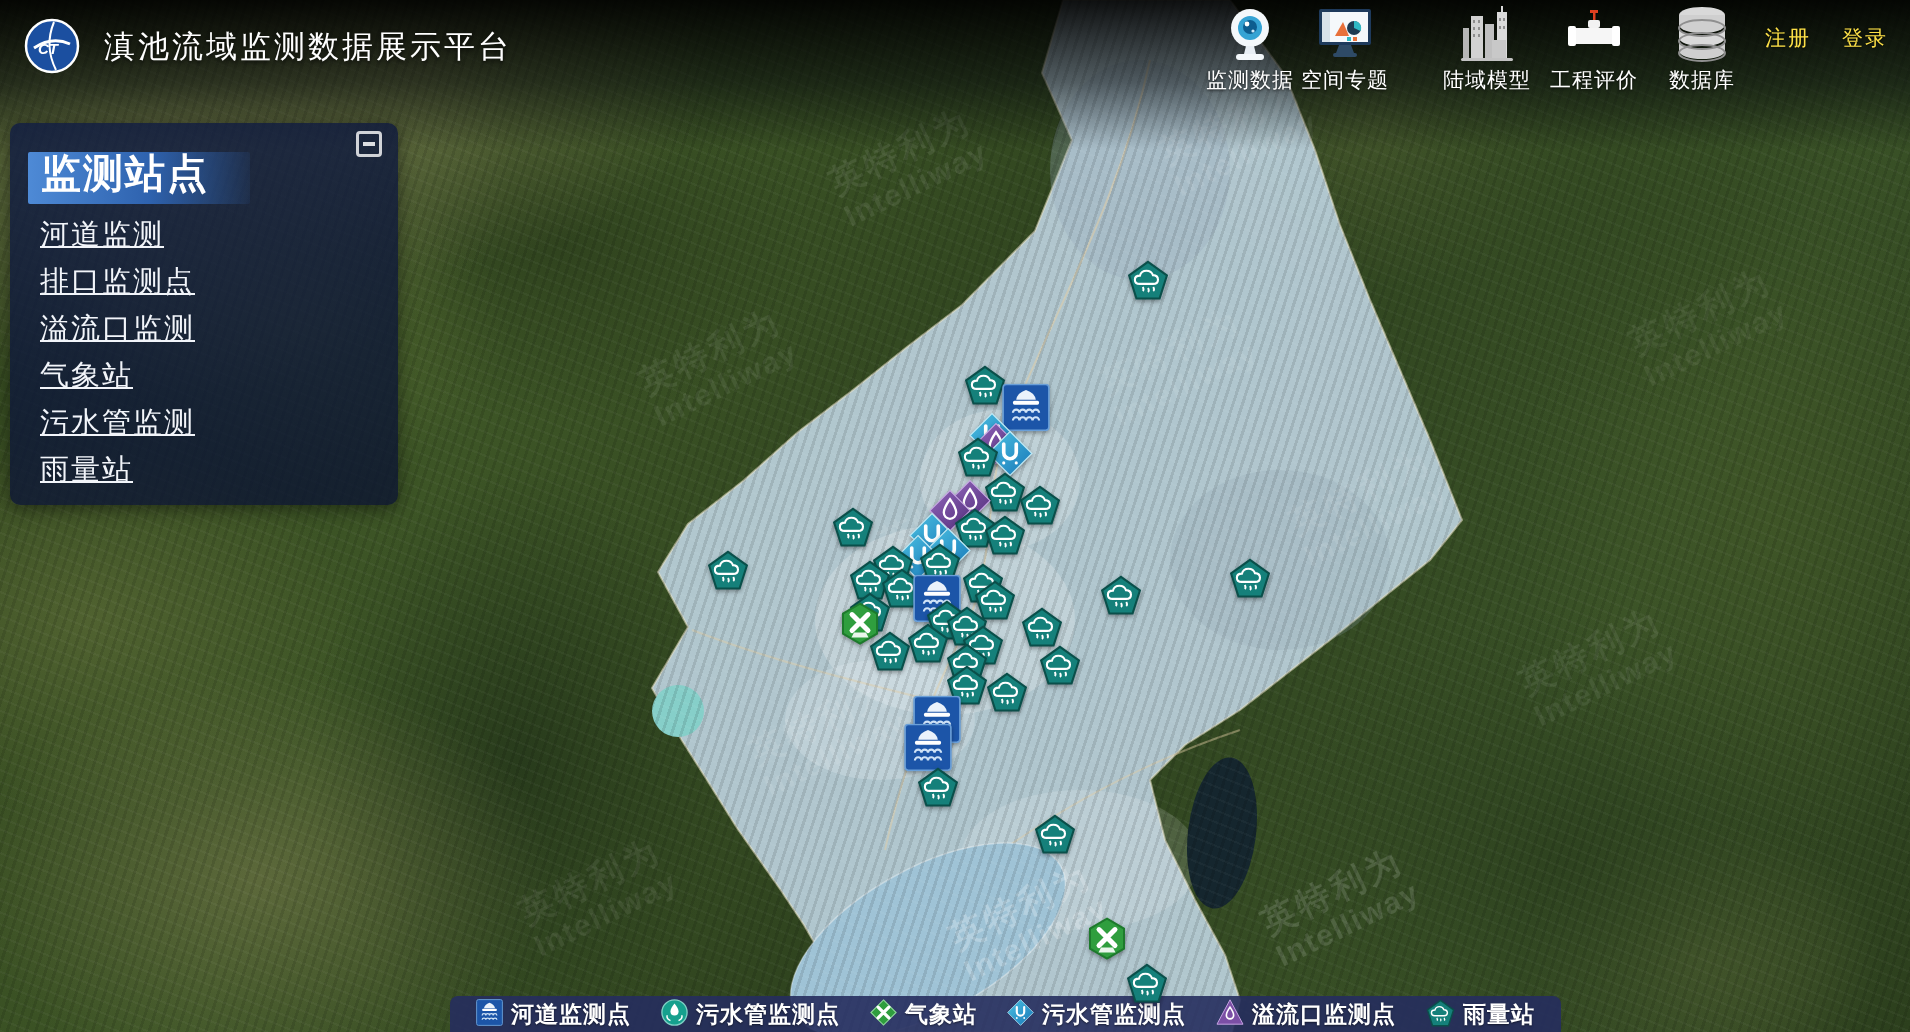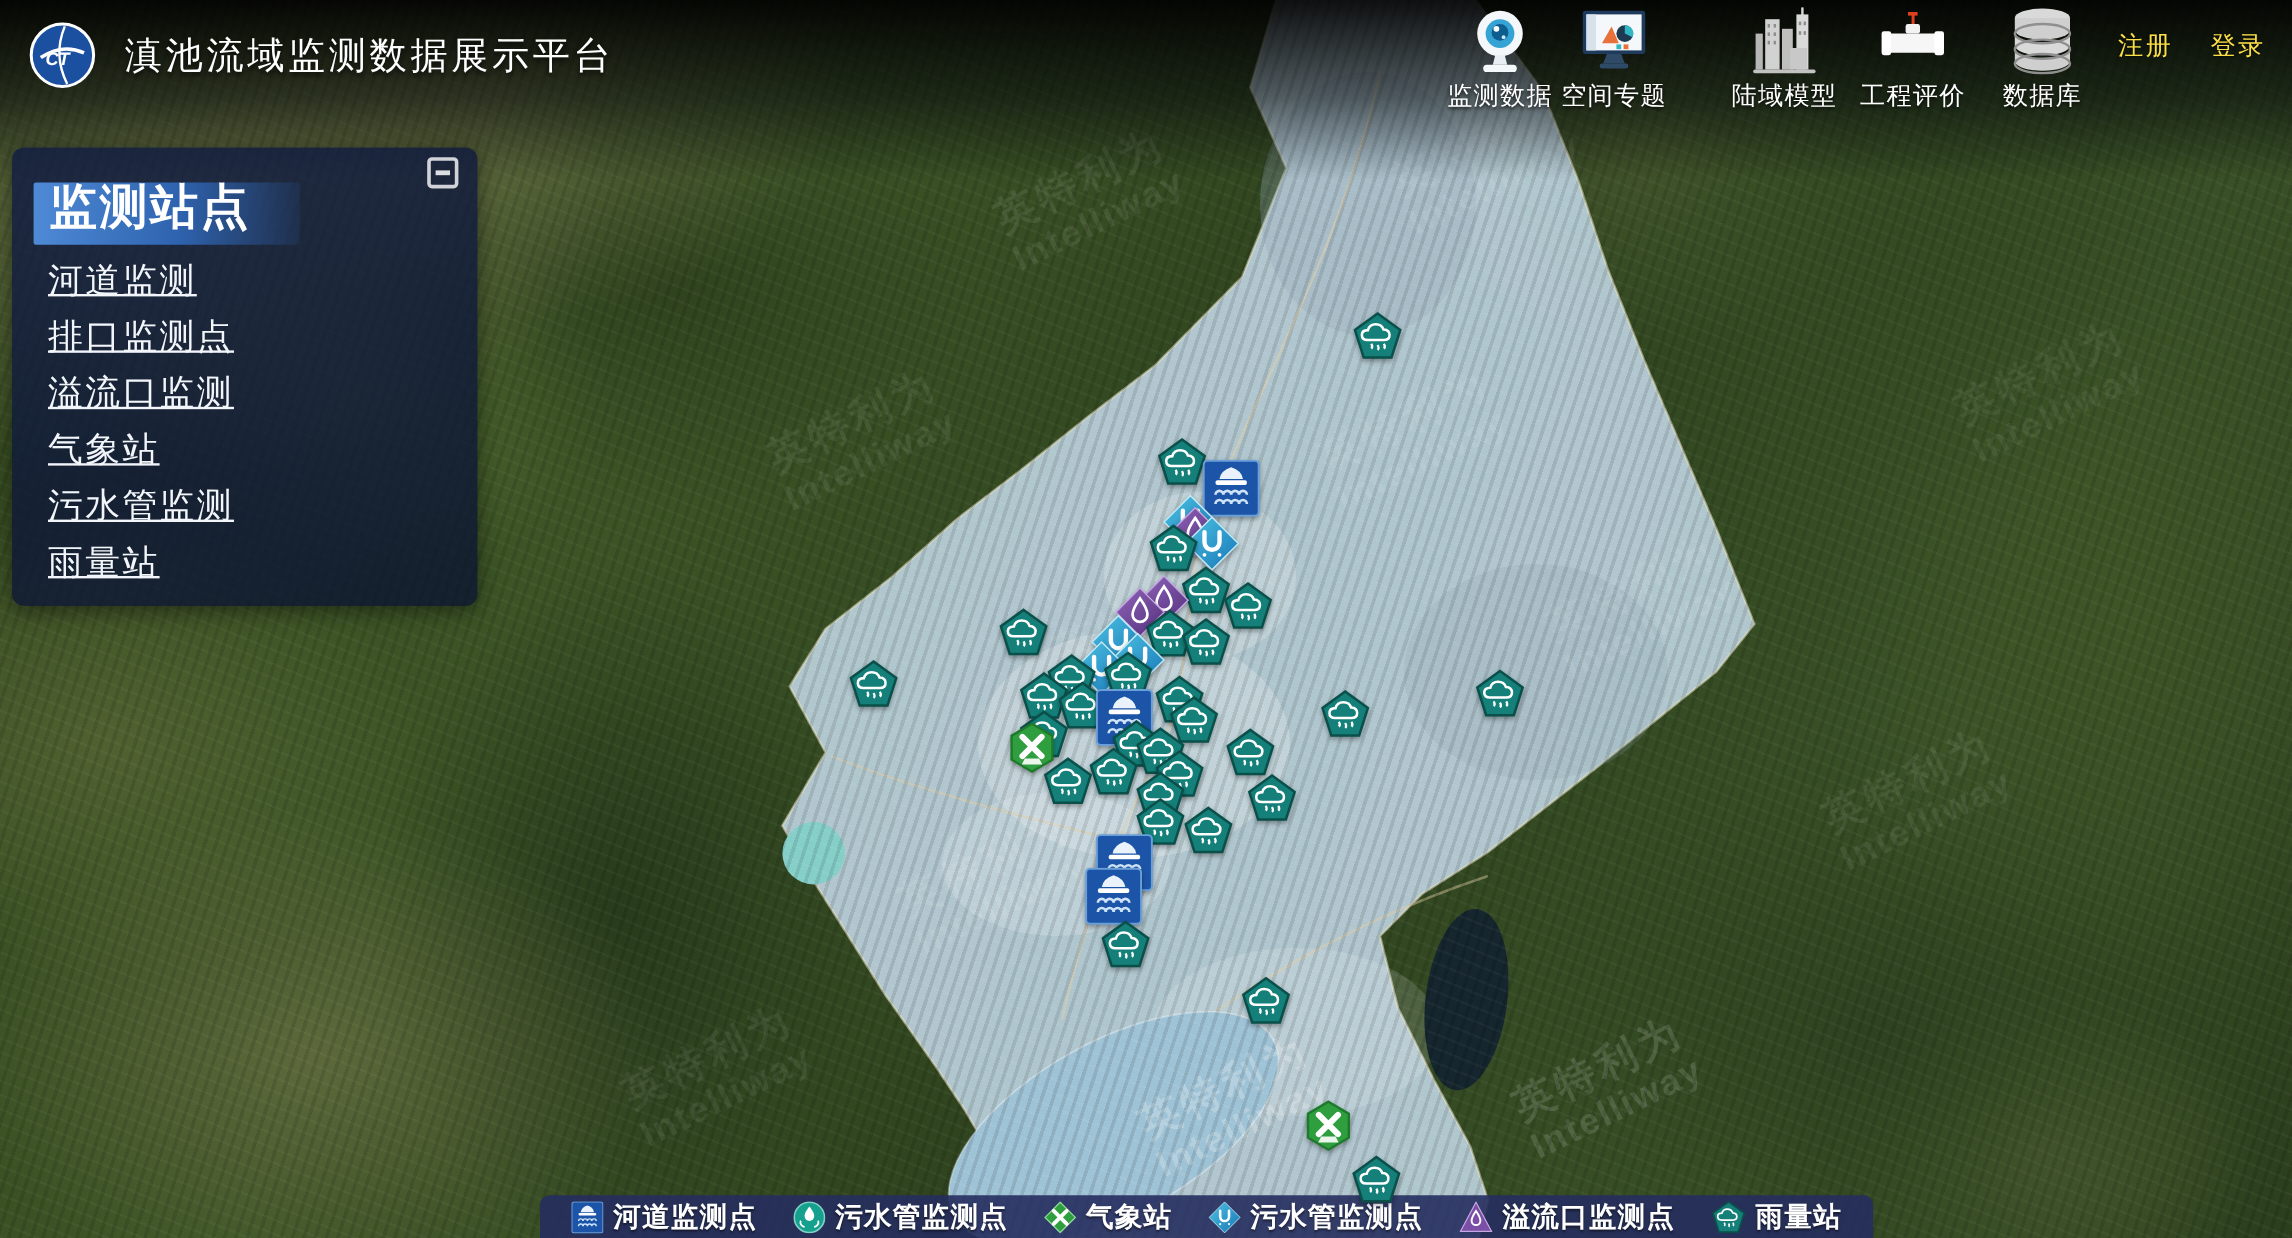--- a/index.html
+++ b/index.html
@@ -64,21 +64,21 @@
     background:linear-gradient(90deg,#4e8ad6 0%, #2e62ae 55%, rgba(46,98,174,.12) 100%);
     border-radius:2px; }
   .panel-list { position:absolute; left:30px; top:88px; right:20px; list-style:none; }
   .panel-list li { height:47px; line-height:47px; color:#f2f5fa; font-size:29px; letter-spacing:2px;
     cursor:pointer; white-space:nowrap;text-decoration:underline; }
 
   
   .legend { position:absolute; left:450px; top:996px; height:36px; z-index:28;
     display:flex; align-items:center; gap:30px; padding:0 26px;
     background:rgba(38,45,94,.9); border-radius:8px 8px 0 0; }
-  .legend-item { display:flex; align-items:center; gap:8px; cursor:pointer; }
+  .legend-item { display:flex; gap:8px; cursor:pointer; }
   .legend-item svg { display:block; }
   .legend-label { color:#fff; font-size:23px; font-weight:bold; letter-spacing:1px; white-space:nowrap;
     text-shadow:0 1px 2px rgba(0,0,0,.5); }
 
   
   .marker { position:absolute; transform:translate(-50%,-55%); cursor:pointer;
     filter:drop-shadow(0 2px 2px rgba(0,0,0,.35)); }
   .watermark { position:absolute; transform:rotate(-26deg); color:#fff; text-align:center;
     pointer-events:none; line-height:1.15; font-weight:bold; white-space:nowrap; }
   .watermark .wm-cn { font-size:34px; letter-spacing:4px; }

